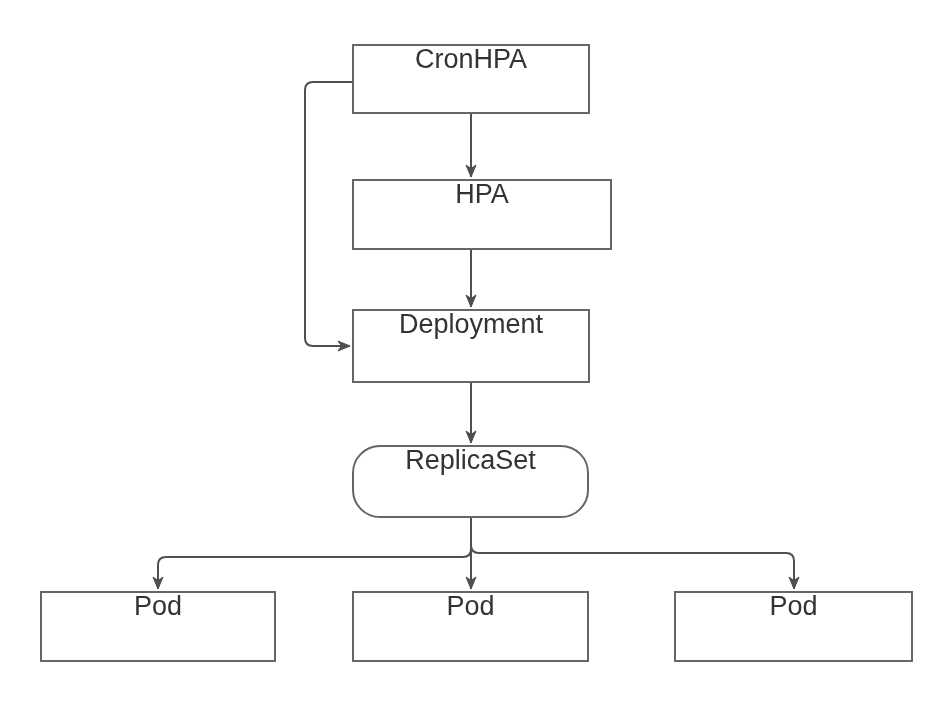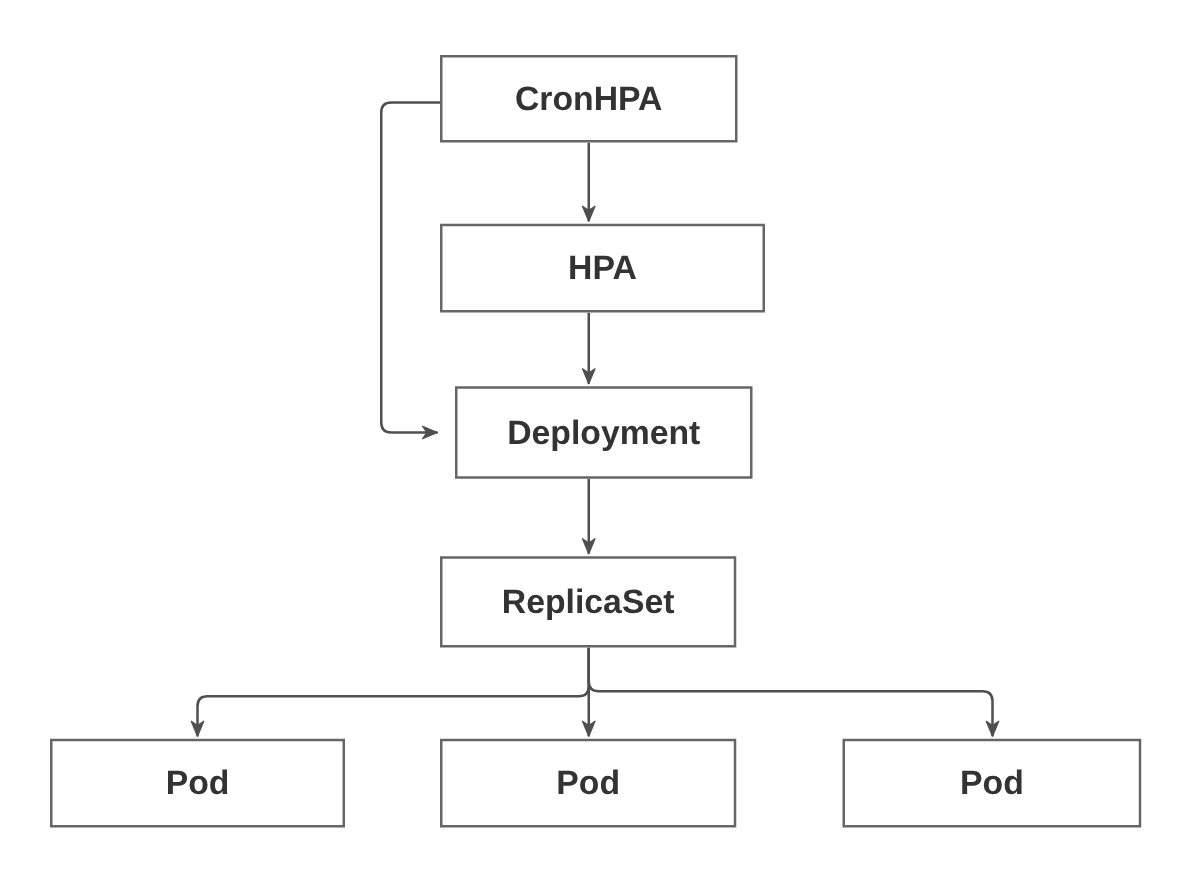--- a/index.html
+++ b/index.html
@@ -44,36 +44,34 @@
     fill: var(--edge);
     stroke: var(--edge);
     stroke-width: 1;
     stroke-linejoin: round;
   }
   .node {
     position: absolute;
     background: var(--node-fill);
     border: 2px solid var(--node-border);
     display: flex;
-    align-items: center;
     justify-content: center;
     z-index: 2;
-    font-weight: bold;
   }
   .node .node-label {
     color: var(--label);
     font-size: 27px;
     line-height: 1;
     white-space: nowrap;
   }
   
   #node-cronhpa    { left: 352px; top:  44px; width: 238px; height: 70px; }
   #node-hpa        { left: 352px; top: 179px; width: 260px; height: 71px; }
-  #node-deployment { left: 352px; top: 309px; width: 238px; height: 74px; margin-left: 12px; }
-  #node-replicaset { left: 352px; top: 445px; width: 237px; height: 73px; }
+  #node-deployment { left: 352px; top: 309px; width: 238px; height: 74px; }
+  #node-replicaset { left: 352px; top: 445px; width: 237px; height: 73px; border-radius: 28px; }
   #node-pod-1      { left:  40px; top: 591px; width: 236px; height: 71px; }
   #node-pod-2      { left: 352px; top: 591px; width: 237px; height: 71px; }
   #node-pod-3      { left: 674px; top: 591px; width: 239px; height: 71px; }
 </style>
 </head>
 <body>
 
 <div class="canvas">
 
   <svg class="edges" width="952" height="708" viewBox="0 0 952 708">

